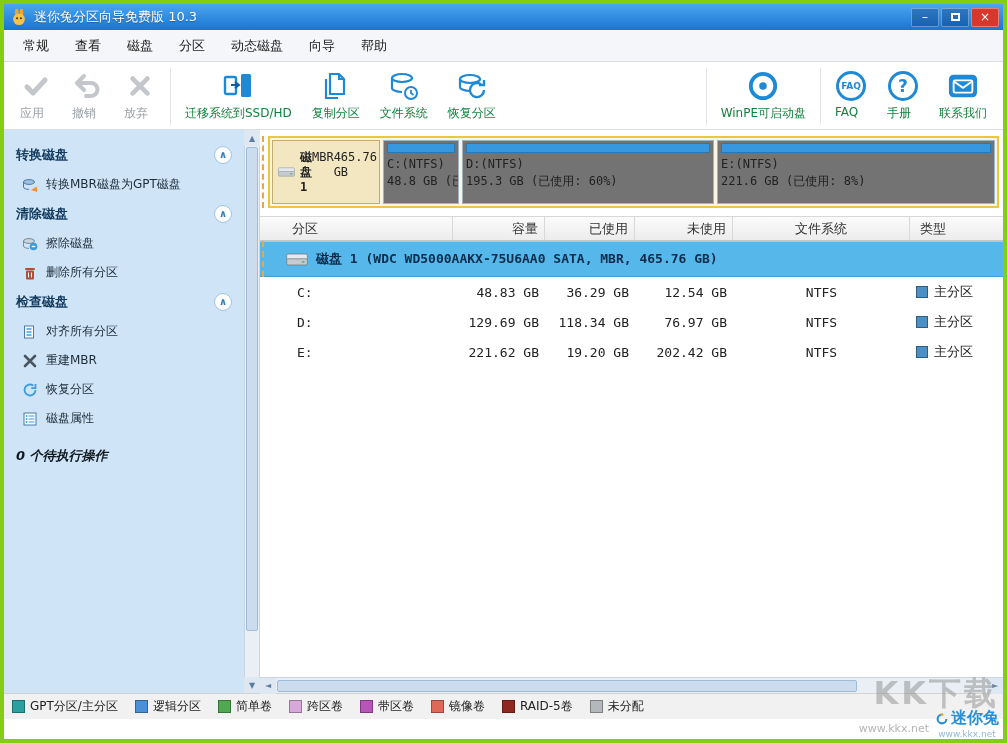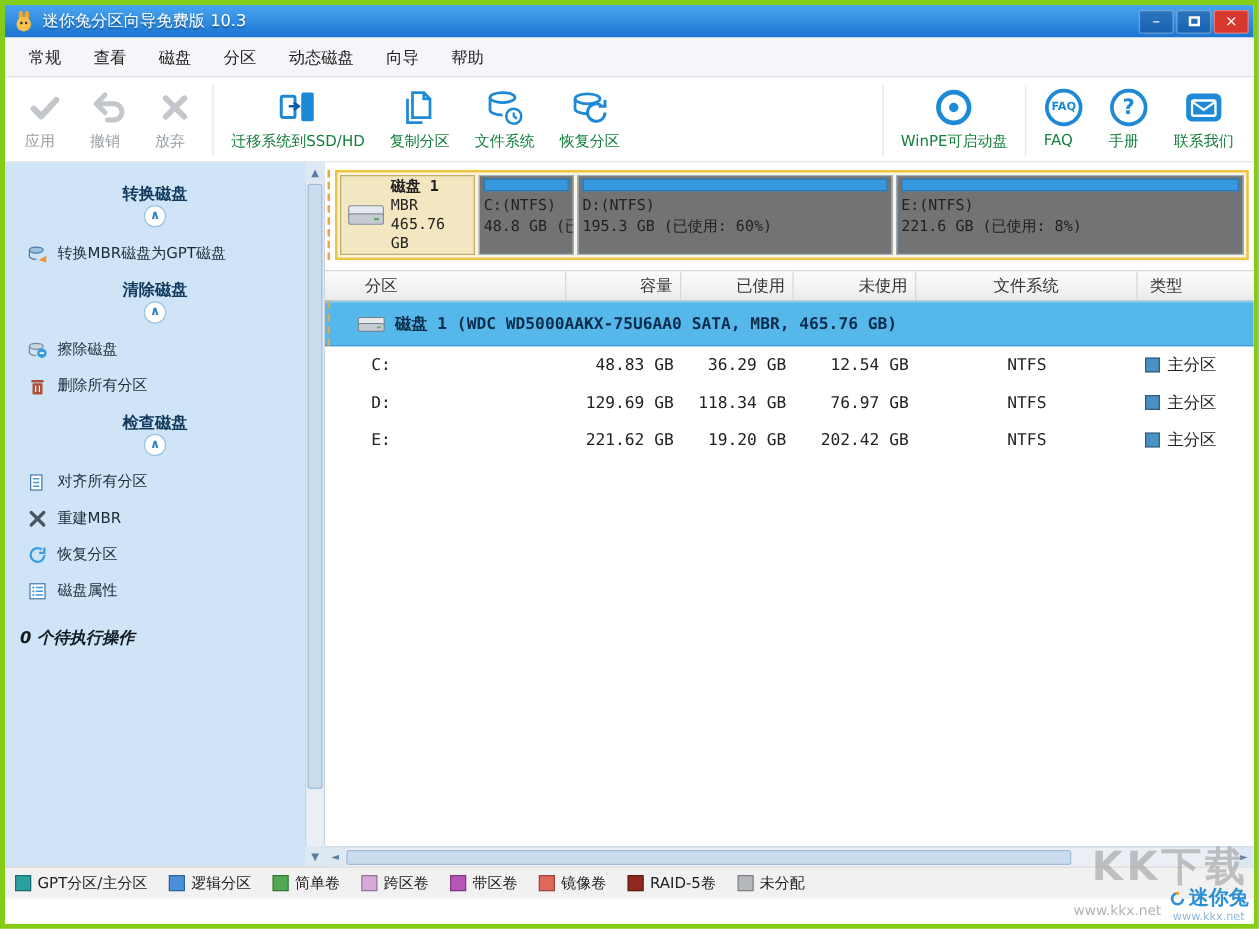--- a/index.html
+++ b/index.html
@@ -31,21 +31,21 @@
   .tb-spacer { flex:1; }
   .ring-icon { width:30px; height:30px; border:3px solid #1e8ad6; border-radius:50%; display:flex; align-items:center; justify-content:center; color:#1e8ad6; font-weight:bold; }
   .ring-icon.faq-text { font-size:9px; letter-spacing:0; }
   .ring-icon.qmark { font-size:17px; }
 
   
   .content { flex:1 1 auto; display:flex; min-height:0; }
 
   
   .sidebar { width:240px; background:#cfe5f7; padding:10px 0 0 0; overflow:hidden; }
-  .side-section-head { display:flex; align-items:center; justify-content:space-between; padding:6px 12px 6px 12px;flex-direction:column; }
+  .side-section-head { display:flex; align-items:center; justify-content:space-between; padding:6px 12px 6px 12px; }
   .side-section-title { font-size:13px; font-weight:bold; color:#123a5e; }
   .chev-btn { width:18px; height:18px; border-radius:50%; background:#fff; border:1px solid #9fc4e0; color:#2f7ec0; font-size:10px; font-weight:bold; display:flex; align-items:center; justify-content:center; line-height:1; }
   .side-item { display:flex; align-items:center; gap:8px; padding:6px 8px 6px 18px; font-size:12px; color:#1b2b3a; }
   .side-item svg { flex:0 0 auto; }
   .pending { font-size:13px; font-weight:bold; color:#101820; padding:14px 12px 0 12px;font-style:italic; }
 
   
   .vscroll { width:16px; background:#e9eff5; border-left:1px solid #c9d6e2; border-right:1px solid #c9d6e2; display:flex; flex-direction:column; align-items:center; }
   .scroll-arrow { width:16px; height:16px; display:flex; align-items:center; justify-content:center; font-size:8px; color:#5d7da0; background:#dde8f2; }
   .vscroll .thumb { width:12px; flex:0 0 au%; height:86%; margin:1px 0; background:#cadcee; border:1px solid #9fbcd8; border-radius:2px; }
@@ -53,21 +53,21 @@
 
   
   .main { flex:1; position:relative; background:#fff; min-width:0; }
   .sel-dash { position:absolute; width:0; border-left:2px dashed #f0a43c; }
   .sel-dash.d1 { left:2px; top:6px; height:72px; }
   .sel-dash.d2 { left:2px; top:111px; height:36px; }
 
   
   .diskmap { margin:6px 4px 8px 8px; height:72px; border:2px solid #edc53f; background:#faf5e3; display:flex; gap:3px; padding:2px; }
   .disk-box { width:108px; background:#f2e7c0; border:1px solid #c0ad6e; display:flex; align-items:center; gap:5px; padding:4px 2px 4px 5px; }
-  .disk-box .lines { display:flex; flex-direction:column; line-height:1.25; font-family:"DejaVu Sans Mono","Liberation Mono",monospace; font-size:12px;justify-content:center; }
+  .disk-box .lines { display:flex; flex-direction:row; line-height:1.25; font-family:"DejaVu Sans Mono","Liberation Mono",monospace; font-size:12px;justify-content:center; }
   .disk-box .lines .dname { font-weight:bold; }
   .part-boxes { flex:1; display:flex; gap:3px; min-width:0; }
   .part-box { background:#737373; border:1px solid #9fb4c6; padding:2px 3px; overflow:hidden; white-space:nowrap; font-family:"DejaVu Sans Mono","Liberation Mono",monospace; font-size:12px; line-height:1.45; }
   .part-box .band { height:10px; background:#3798e0; border:1px solid #2679b4; margin-bottom:3px; }
   .pc { width:76px; } .pd { width:252px; } .pe { flex:1; }
 
   
   .ptable { font-family:"DejaVu Sans Mono","Liberation Mono",monospace; font-size:13px; }
   .thead { display:flex; height:25px; align-items:stretch; background:linear-gradient(#fbfbfb,#ececec); border-top:1px solid #d8d8d8; border-bottom:1px solid #c6c6c6; font-family:"DejaVu Sans","Liberation Sans",sans-serif; font-size:13px; color:#333; }
   .th { display:flex; align-items:center; border-right:1px solid #d8d8d8; padding:0 6px; }

